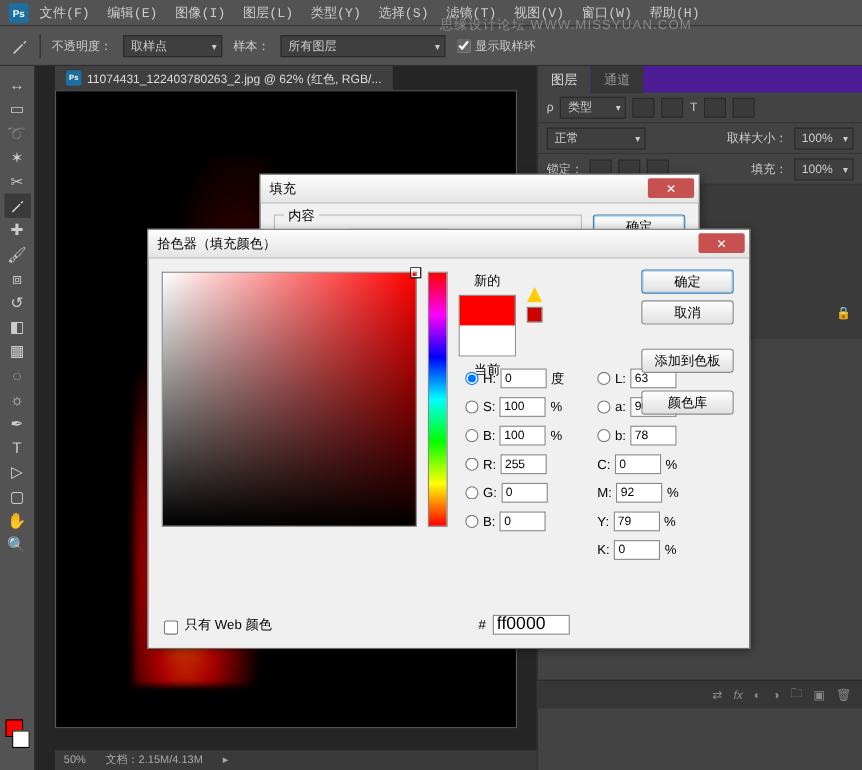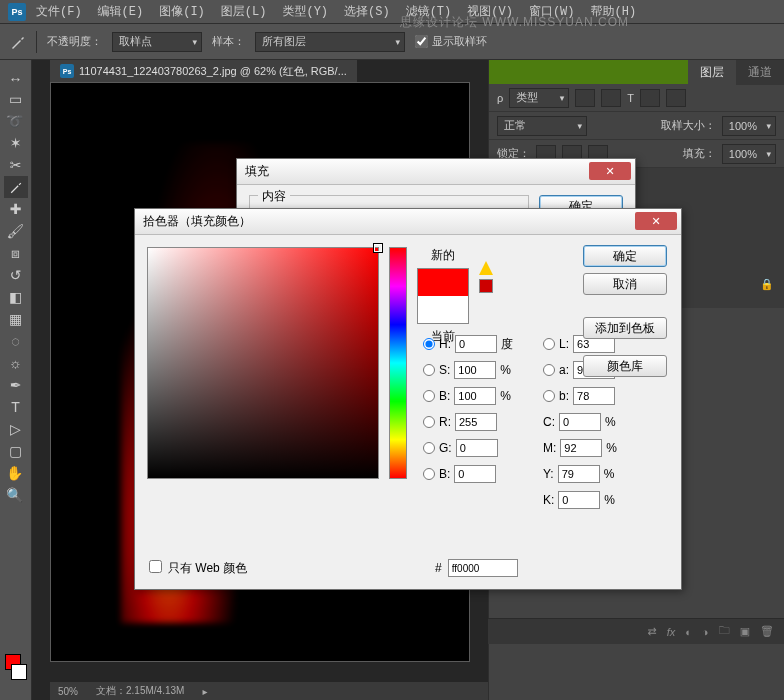--- a/index.html
+++ b/index.html
@@ -20,21 +20,21 @@
 .tools-foot { width:32px; position:absolute; left:0; bottom:10px; display:flex; flex-direction:column; align-items:center; gap:4px; }
 .swatch-fg { width:16px; height:16px; background:#f00; border:1px solid #000; position:relative; left:-3px; }
 .swatch-bg { width:16px; height:16px; background:#fff; border:1px solid #000; position:relative; top:-10px; left:3px; }
 .docwrap { flex:1; position:relative; background:#262626; }
 .doc-tab { position:absolute; left:18px; top:0; height:22px; background:#3f3f3f; padding:0 10px; display:flex; align-items:center; font-size:11px; color:#ddd; }
 .doc-tab .ps-ico { width:14px; height:14px; background:#1d6ea1; border-radius:2px; margin-right:5px; display:flex; align-items:center; justify-content:center; font-size:7px; color:#fff; font-weight:bold; }
 .canvas { position:absolute; left:18px; top:22px; width:420px; height:580px; background:#000; border:1px solid #5a5a5a; }
 .flame { position:absolute; left:70px; top:60px; width:160px; height:480px; background:radial-gradient(ellipse at 30% 80%, #f80 0%, #c00 20%, rgba(0,0,0,0) 45%),radial-gradient(ellipse at 60% 40%, #f40 0%, rgba(80,0,0,0.6) 30%, rgba(0,0,0,0) 55%); filter:blur(3px); opacity:0.85; }
 .statusbar { position:absolute; left:18px; bottom:0; right:0; height:18px; background:#3a3a3a; display:flex; align-items:center; padding:0 8px; font-size:10px; color:#aaa; gap:18px; }
 .panels { width:296px; background:#434343; border-left:1px solid #2e2e2e; }
-.panel-tabs { height:24px; display:flex; align-items:center; background:#4d7c0f;justify-content:flex-end; }
+.panel-tabs { height:24px; display:flex; align-items:center; background:#4c1d95; }
 .ptab { padding:4px 12px; background:#434343; color:#ddd; font-size:12px; }
 .ptab.inact { background:#363636; color:#999; }
 .panel-row { height:28px; display:flex; align-items:center; padding:0 8px; gap:6px; border-bottom:1px solid #353535; font-size:11px; }
 .mini-btn { width:20px; height:18px; background:#3a3a3a; border:1px solid #2a2a2a; }
 .panel-bottom { position:absolute; right:0; bottom:56px; width:296px; height:26px; background:#363636; border-top:1px solid #2a2a2a; display:flex; align-items:center; justify-content:flex-end; gap:10px; padding:0 10px; font-size:11px; color:#888; }
 
 .dlg { position:absolute; background:#f0f0f0; border:1px solid #6e6e6e; box-shadow:2px 2px 8px rgba(0,0,0,0.4); color:#000; }
 .dlg-title { height:26px; background:linear-gradient(#fdfdfd,#e4e4e4); border-bottom:1px solid #bbb; display:flex; align-items:center; padding:0 8px; font-size:12px; position:relative; }
 .dlg-close { position:absolute; right:4px; top:3px; width:42px; height:18px; background:#c75050; border-radius:2px; display:flex; align-items:center; justify-content:center; color:#fff; font-size:11px; }
 .btn { width:84px; height:22px; background:linear-gradient(#fefefe,#e0e0e0); border:1px solid #8a8a8a; border-radius:3px; font-size:12px; display:flex; align-items:center; justify-content:center; cursor:default; }
@@ -52,23 +52,23 @@
 .newcur { width:52px; height:56px; border:1px solid #888; display:flex; flex-direction:column; }
 .newcur div:first-child { flex:1; background:#f00; }
 .newcur div:last-child { flex:1; background:#fff; }
 .warn-tri { width:14px; height:14px; background:#fc0; clip-path:polygon(50% 0,100% 100%,0 100%); }
 .warn-sw { width:14px; height:14px; background:#c00; border:1px solid #888; }
 .vals { display:flex; flex-direction:column; gap:4px; font-size:12px; margin-left:4px; }
 .vrow { display:flex; align-items:center; gap:4px; height:22px; }
 .vrow input[type=text] { width:42px; height:18px; border:1px solid #888; padding:0 3px; font-size:11px; }
 .vrow .rad { width:12px; height:12px; }
 .hexrow { display:flex; align-items:center; gap:6px; margin-top:6px; font-size:12px; }
-.hexrow input { width:70px; height:18px; border:1px solid #888; padding:0 3px; font-size:10px; }
+.hexrow input { width:70px; height:18px; border:1px solid #888; padding:0 3px; font-size:16px; }
 .btncol { display:flex; flex-direction:column; gap:6px; position:absolute; right:14px; top:36px; }
-.webonly { position:absolute; left:14px; bottom:12px; display:flex; align-items:flex-start; gap:6px; font-size:12px; }
+.webonly { position:absolute; left:14px; bottom:12px; display:flex; align-items:flex-end; gap:6px; font-size:12px; }
 .watermark { position:absolute; left:400px; top:14px; font-size:12px; color:#888; letter-spacing:1px; }
 .watermark2 { position:absolute; left:212px; top:488px; font-size:26px; font-weight:bold; color:#ddd; font-family:Arial; text-shadow:0 0 4px #000; }
 </style>
 </head>
 <body>
 
 <div class="topbar">
   <div class="ps-logo">Ps</div>
   <div class="menu-item">文件(F)</div>
   <div class="menu-item">编辑(E)</div>

